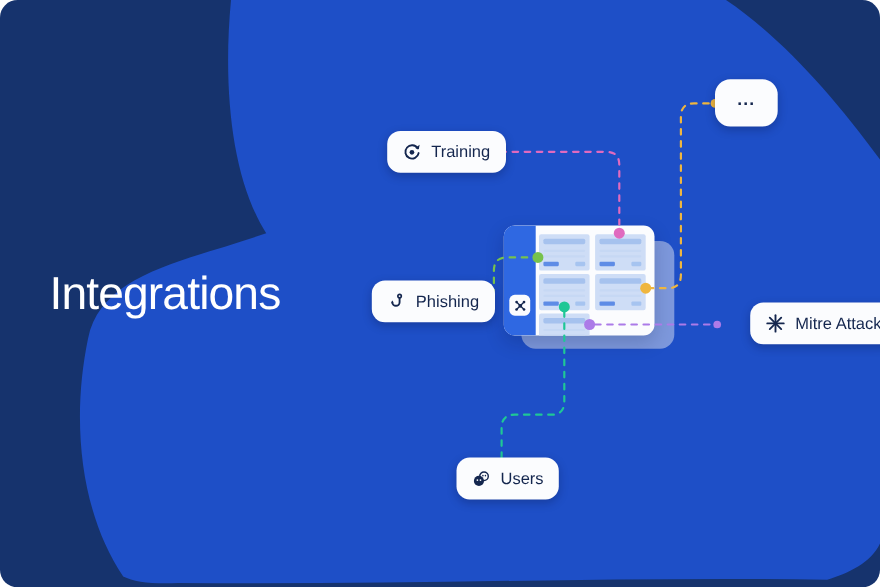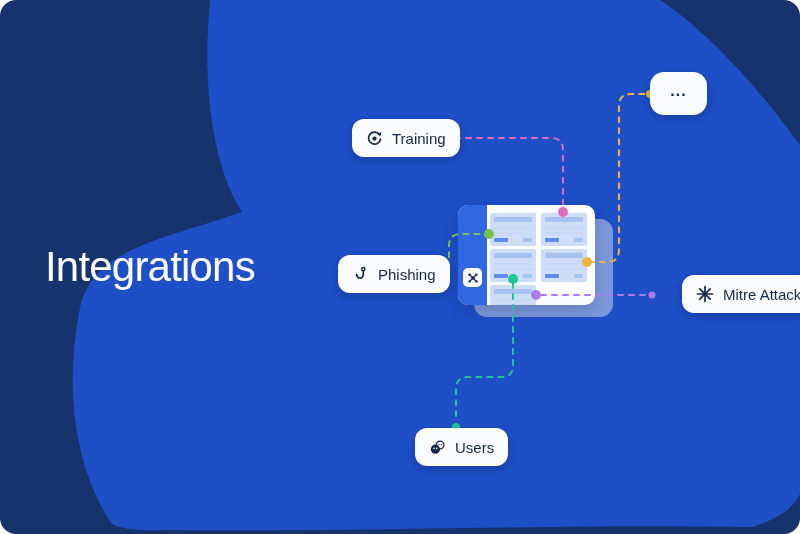--- a/index.html
+++ b/index.html
@@ -49,21 +49,21 @@
   .badge{
     position:absolute;display:flex;align-items:center;gap:9px;
     height:38px;padding:0 14px;background:#FBFCFE;border-radius:12px;
     box-shadow:0 3px 9px rgba(6,16,50,.28);
     color:#14264E;font-size:15px;font-weight:400;white-space:nowrap;cursor:pointer;
   }
   .badge svg{flex:0 0 auto;}
   .b-training{left:352px;top:119px;}
   .b-phishing{left:314px;top:255px;margin-left:24px;}
   .b-mitre{left:682px;top:275px;}
-  .b-users{left:415px;top:428px;justify-content:space-between;}
+  .b-users{left:415px;top:416px;justify-content:space-between;}
   .b-more{
     left:650px;top:72px;width:57px;height:43px;padding:0;justify-content:center;
     border-radius:14px;font-weight:800;font-size:16px;letter-spacing:1px;
   }
   .b-more span{margin-top:-6px;}
 </style>
 </head>
 <body>
 
 <div class="stage">

